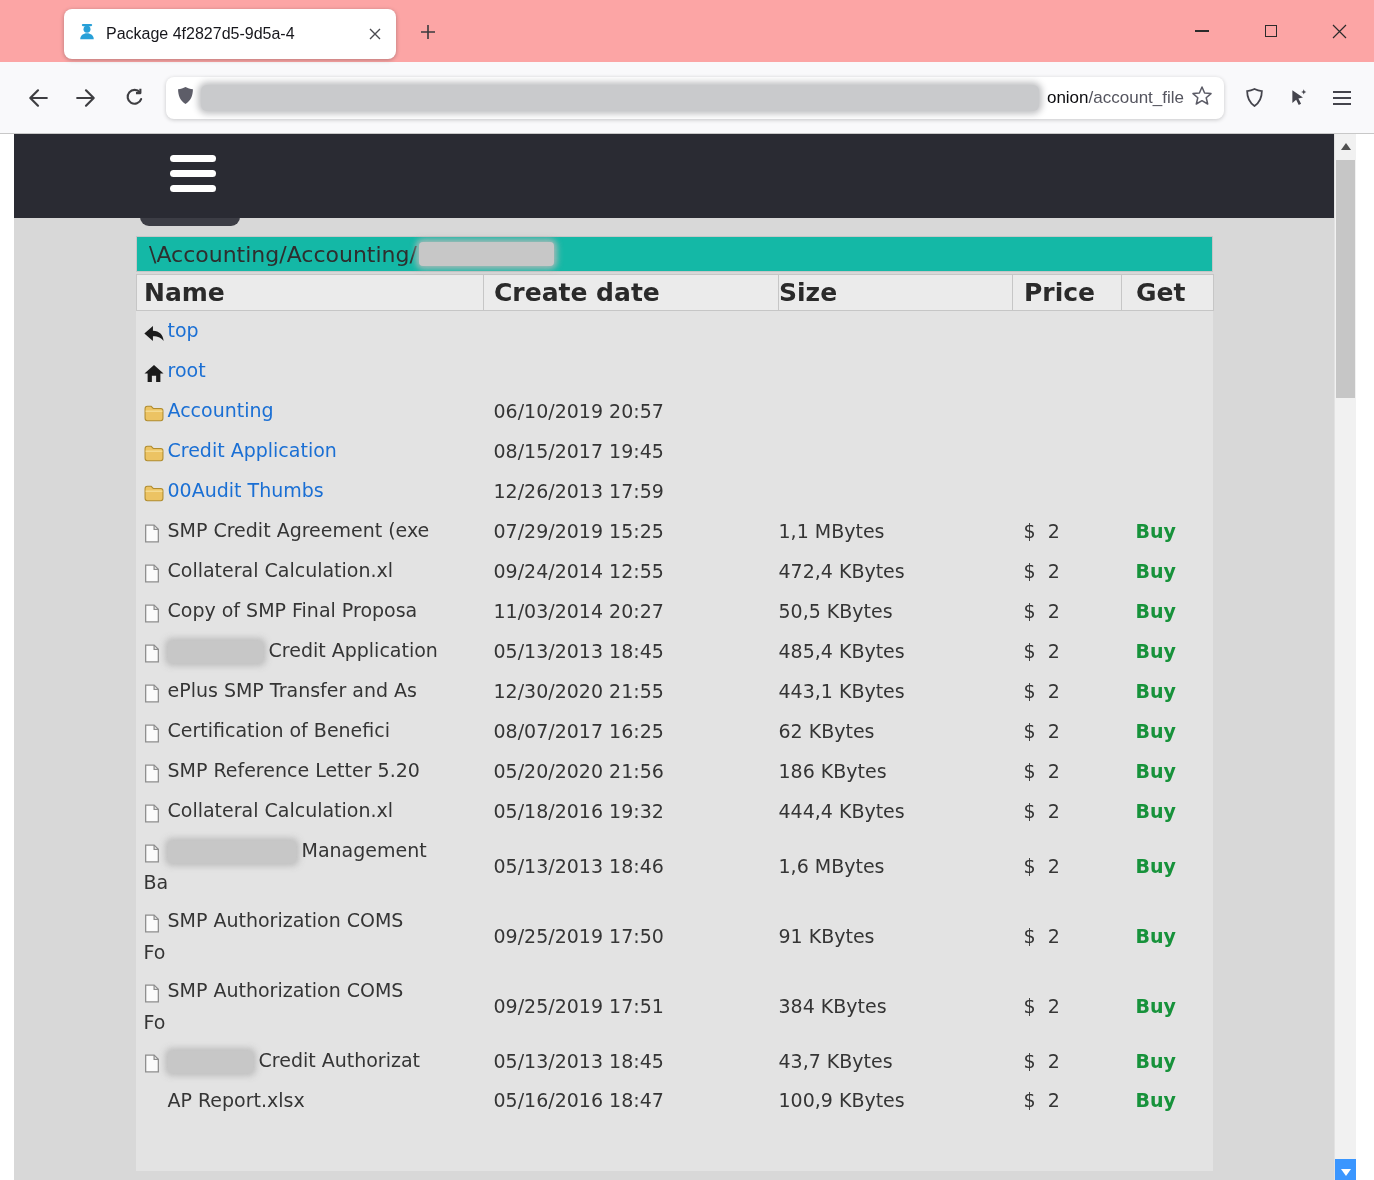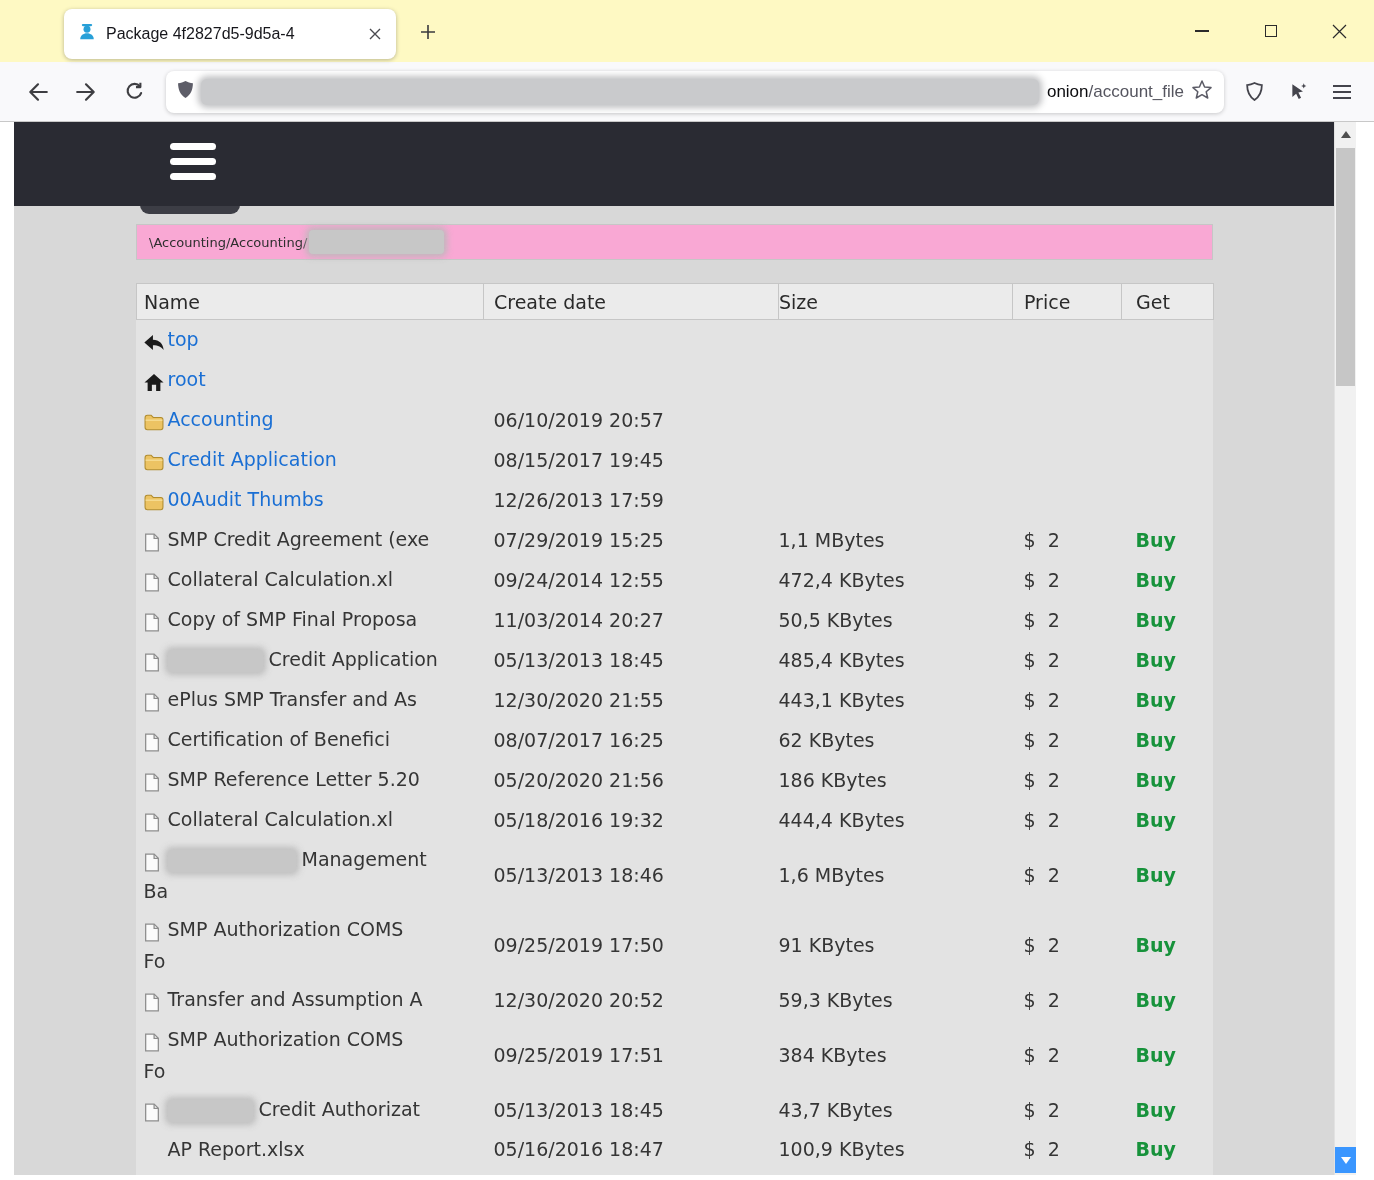--- a/index.html
+++ b/index.html
@@ -1,33 +1,33 @@
 <!DOCTYPE html>
 <html style="--header-bg: #2a2b33; --link-blue: #1a6fd4; --buy-green: #17923b;"><head>
 <meta charset="utf-8">
 <style>
   * { box-sizing: border-box; margin: 0; padding: 0; }
   html, body { width: 1374px; height: 1180px; overflow: hidden; background: #fff;
     font-family: "Liberation Sans", "DejaVu Sans", sans-serif; }
 
   
-  .titlebar { position: relative; height: 62px; background: #fef9c3; }
+  .titlebar { position: relative; height: 62px; background: #fca5a5; }
   .tab { position: absolute; left: 64px; top: 9px; width: 332px; height: 50px;
     background: #fff; border-radius: 8px; box-shadow: 0 1px 4px rgba(0,0,0,.28);
     display: flex; align-items: center; padding: 0 8px 0 14px; gap: 10px; }
   .tab-title { flex: 1; font-size: 16px; color: #17171c; white-space: nowrap; overflow: hidden; }
   .tab-close { width: 26px; height: 26px; display: flex; align-items: center; justify-content: center; border-radius: 4px; }
   .newtab { position: absolute; left: 410px; top: 14px; width: 36px; height: 36px;
     display: flex; align-items: center; justify-content: center; border-radius: 6px; }
   .win-controls { position: absolute; right: 0; top: 0; height: 62px; display: flex; }
   .win-btn { width: 69px; height: 62px; display: flex; align-items: center; justify-content: center; }
   .min-bar { width: 14px; height: 2px; background: #2b2b2b; }
   .max-box { width: 12px; height: 12px; border: 1.5px solid #2b2b2b; }
 
-  .navbar { height: 60px; background: #f9f9fb; border-bottom: 1px solid #c8c8c8;
+  .navbar { height: 72px; background: #f9f9fb; border-bottom: 1px solid #c8c8c8;
     display: flex; align-items: center; padding: 0 10px 0 14px; }
   .nav-btn { width: 38px; height: 38px; margin: 0 5px; display: flex; align-items: center;
     justify-content: center; border-radius: 6px; flex: 0 0 auto; }
   .urlbar { flex: 1; height: 42px; margin: 0 8px; background: #ffffff; border-radius: 8px;
     box-shadow: 0 1px 4px rgba(0,0,0,.2); display: flex; align-items: center; padding: 0 12px; gap: 8px; }
   .url-blur { flex: 1; height: 26px; background: #c9cacc; border-radius: 6px;
     box-shadow: 0 0 6px 3px rgba(190,191,193,.95); }
   .url-text { font-size: 17px; white-space: nowrap; }
   .url-domain { color: #0b0b0e; }
   .url-path { color: #55555f; }
@@ -42,32 +42,32 @@
 
   .site-header { position: relative; height: 84px; background: var(--header-bg, #2a2b33); z-index: 2; }
   .site-burger { position: absolute; left: 156px; top: 21px; width: 46px; cursor: pointer; }
   .site-burger i { display: block; width: 46px; height: 7px; border-radius: 4px; background: #fff; margin-bottom: 8px; }
   .hidden-pill { position: absolute; left: 126px; top: 64px; width: 100px; height: 28px;
     background: #3c3d45; border-radius: 9px; z-index: 1; }
 
   .container { position: relative; z-index: 3; width: 1077px; margin: 18px 0 0 122px;
     font-family: "DejaVu Sans", "Liberation Sans", sans-serif; }
 
-  .breadcrumb { height: 36px; background: #f9a8d4; border: 1px solid #c6c6c6;
-    display: flex; align-items: center; padding: 0 12px; font-size: 13px; color: #2e2e2e; margin-bottom: 23px; }
+  .breadcrumb { height: 36px; background: #14b8a6; border: 1px solid #c6c6c6;
+    display: flex; align-items: center; padding: 0 12px; font-size: 22px; color: #2e2e2e; margin-bottom: 2px; }
 
   .redacted { display: inline-block; height: 22px; background: #c7c7c7; border-radius: 4px;
     box-shadow: 0 0 6px 3px rgba(185,185,185,.9); vertical-align: middle; }
   .bc-redact { width: 135px; height: 24px; margin-left: 2px; }
 
   .table-wrap { background: #e3e3e3; min-height: 897px; }
   table { width: 1077px; border-collapse: collapse; table-layout: fixed;
     font-size: 19px; color: #353535; }
   thead th { background: #ebebeb; border: 1px solid #c6c6c6; height: 36px;
-    font-weight: 400; font-size: 19px; color: #2a2a2a; text-align: left; }
+    font-weight: 700; font-size: 25px; color: #2a2a2a; text-align: left; }
   td { vertical-align: middle; padding: 4px 0; line-height: 30px; }
   .c-name { padding-left: 7px; white-space: pre-wrap; }
   .c-date { padding-left: 10px; }
   .c-size { padding-left: 0; }
   .c-price { padding-left: 11px; white-space: pre; }
   .c-get { padding-left: 14px; }
 
   .cell-icon { display: inline-block; width: 24px; vertical-align: -2px; }
   .cell-icon svg { display: none; vertical-align: middle; }
   .icon-home .i-home, .icon-back .i-back, .icon-folder .i-folder, .icon-file .i-file { display: inline-block; }
@@ -371,30 +371,20 @@
                       <path d="M1.5 1 H9.5 L13.5 5 V17 H1.5 Z" fill="#fbfbfb" stroke="#8d8d8d" stroke-width="1.2"></path>
                       <path d="M9.5 1 V5 H13.5" fill="none" stroke="#8d8d8d" stroke-width="1.2"></path>
                     </svg></span><span class="name-text">SMP Authorization COMS
 Fo</span></td>
     <td class="c-date">09/25/2019 17:50</td>
     <td class="c-size">91 KBytes</td>
     <td class="c-price">$  2</td>
     <td class="c-get"><a class="buy">Buy</a></td>
   </tr>
 
-  <tr class="file-row">
-    <td class="c-name"><span class="cell-icon icon-file"><svg class="i-file" width="16" height="19" viewBox="0 0 15 18">
-                      <path d="M1.5 1 H9.5 L13.5 5 V17 H1.5 Z" fill="#fbfbfb" stroke="#8d8d8d" stroke-width="1.2"></path>
-                      <path d="M9.5 1 V5 H13.5" fill="none" stroke="#8d8d8d" stroke-width="1.2"></path>
-                    </svg></span><span class="name-text">Transfer and Assumption A</span></td>
-    <td class="c-date">12/30/2020 20:52</td>
-    <td class="c-size">59,3 KBytes</td>
-    <td class="c-price">$  2</td>
-    <td class="c-get"><a class="buy">Buy</a></td>
-  </tr>
 
   <tr class="file-row">
     <td class="c-name"><span class="cell-icon icon-file"><svg class="i-file" width="16" height="19" viewBox="0 0 15 18">
                       <path d="M1.5 1 H9.5 L13.5 5 V17 H1.5 Z" fill="#fbfbfb" stroke="#8d8d8d" stroke-width="1.2"></path>
                       <path d="M9.5 1 V5 H13.5" fill="none" stroke="#8d8d8d" stroke-width="1.2"></path>
                     </svg></span><span class="name-text">SMP Authorization COMS
 Fo</span></td>
     <td class="c-date">09/25/2019 17:51</td>
     <td class="c-size">384 KBytes</td>
     <td class="c-price">$  2</td>

